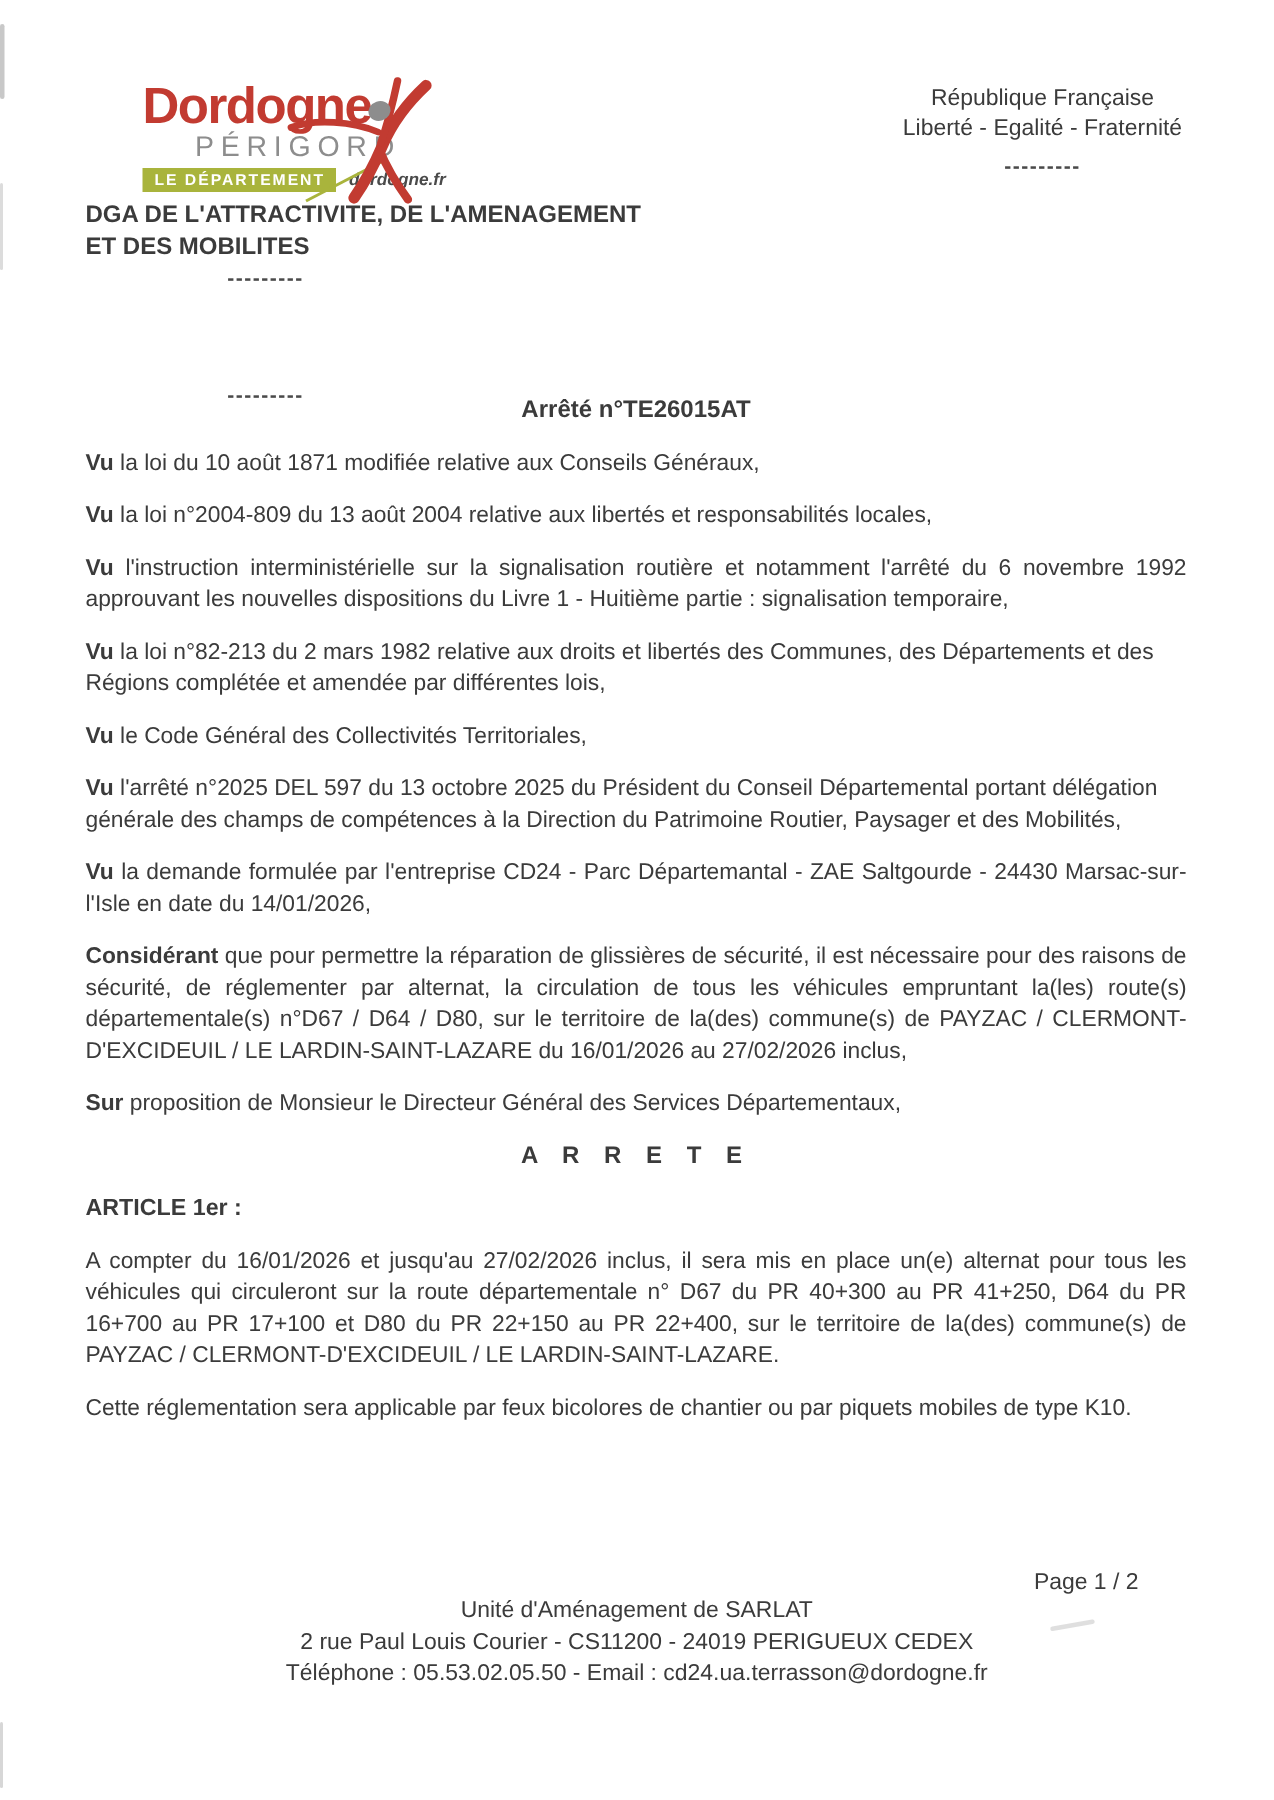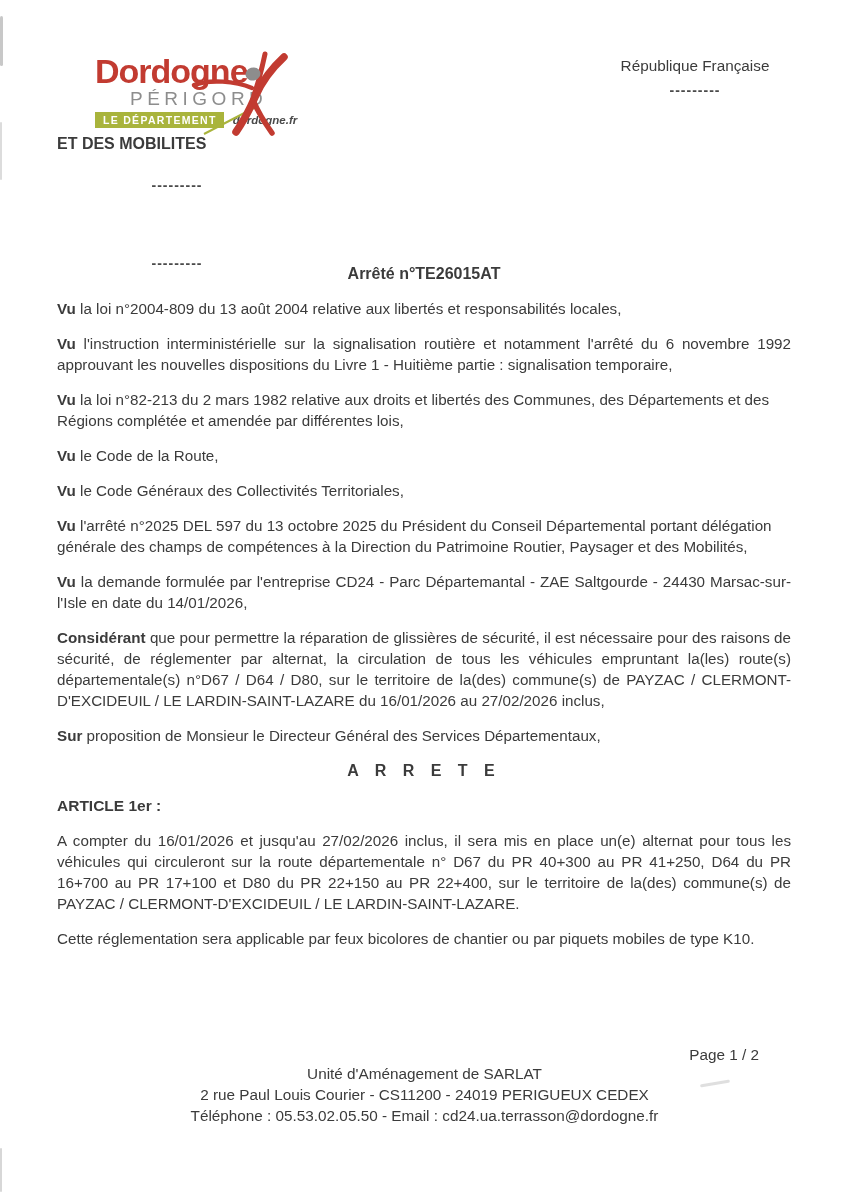--- a/index.html
+++ b/index.html
@@ -81,38 +81,40 @@
     <path d="M 14,86 L 64,60" stroke="#a9b43c" stroke-width="2" fill="none"></path>
     <path d="M 62,40 C 45,33 20,31 4,37" stroke="#c23b31" stroke-width="4.5" fill="none" stroke-linecap="round"></path>
     <path d="M 94,9 C 80,22 71,35 65,49 C 59,63 53,74 46,84" stroke="#c23b31" stroke-width="7.5" fill="none" stroke-linecap="round"></path>
     <path d="M 64,47 C 69,33 72,20 75,6" stroke="#c23b31" stroke-width="5" fill="none" stroke-linecap="round"></path>
     <path d="M 63,52 C 68,64 74,74 82,85" stroke="#c23b31" stroke-width="5.5" fill="none" stroke-linecap="round"></path>
     <ellipse cx="63" cy="26" rx="7.5" ry="6.5" fill="#8d8d8d" transform="rotate(-18 63 26)"></ellipse>
   </svg>
 
   <div class="republique">
     <div>République Française</div>
+    <div>Liberté - Egalité - Fraternité</div>
     <div class="dashes rep-dashes">---------</div>
   </div>
 
   <div class="dga">
+    <div>DGA DE L'ATTRACTIVITE, DE L'AMENAGEMENT</div>
     <div>ET DES MOBILITES</div>
   </div>
   <div class="dashes sep-left1">---------</div>
 
   <div class="dashes sep-left2">---------</div>
 
   <main class="content">
     <div class="doc-title">Arrêté n°TE26015AT</div>
 
+    <p class="para"><span class="lead">Vu</span><span> la loi du 10 août 1871 modifiée relative aux Conseils Généraux,</span></p>
     <p class="para"><span class="lead">Vu</span><span> la loi n°2004-809 du 13 août 2004 relative aux libertés et responsabilités locales,</span></p>
     <p class="para j"><span class="lead">Vu</span><span> l'instruction interministérielle sur la signalisation routière et notamment l'arrêté du 6 novembre 1992 approuvant les nouvelles dispositions du Livre 1 - Huitième partie : signalisation temporaire,</span></p>
     <p class="para"><span class="lead">Vu</span><span> la loi n°82-213 du 2 mars 1982 relative aux droits et libertés des Communes, des Départements et des Régions complétée et amendée par différentes lois,</span></p>
-    <p class="para"><span class="lead">Vu</span><span> le Code de la Route,</span></p>
-    <p class="para"><span class="lead">Vu</span><span> le Code Généraux des Collectivités Territoriales,</span></p>
+    <p class="para"><span class="lead">Vu</span><span> le Code Général des Collectivités Territoriales,</span></p>
     <p class="para"><span class="lead">Vu</span><span> l'arrêté n°2025 DEL 597 du 13 octobre 2025 du Président du Conseil Départemental portant délégation générale des champs de compétences à la Direction du Patrimoine Routier, Paysager et des Mobilités,</span></p>
     <p class="para j"><span class="lead">Vu</span><span> la demande formulée par l'entreprise CD24 - Parc Départemantal - ZAE Saltgourde - 24430 Marsac-sur-l'Isle en date du 14/01/2026,</span></p>
     <p class="para j"><span class="lead">Considérant</span><span> que pour permettre la réparation de glissières de sécurité, il est nécessaire pour des raisons de sécurité, de réglementer par alternat, la circulation de tous les véhicules empruntant la(les) route(s) départementale(s) n°D67 / D64 / D80, sur le territoire de la(des) commune(s) de PAYZAC / CLERMONT-D'EXCIDEUIL / LE LARDIN-SAINT-LAZARE du 16/01/2026 au 27/02/2026 inclus,</span></p>
     <p class="para"><span class="lead">Sur</span><span> proposition de Monsieur le Directeur Général des Services Départementaux,</span></p>
 
     <div class="arrete-word">A R R E T E</div>
     <div class="article-heading">ARTICLE 1er :</div>
 
     <p class="para j"><span class="lead"></span><span>A compter du 16/01/2026 et jusqu'au 27/02/2026 inclus, il sera mis en place un(e) alternat  pour tous les véhicules qui circuleront sur la route départementale n°  D67 du PR 40+300 au PR 41+250,  D64 du PR 16+700 au PR 17+100 et  D80 du PR 22+150 au PR 22+400,  sur le territoire de la(des) commune(s) de PAYZAC / CLERMONT-D'EXCIDEUIL / LE LARDIN-SAINT-LAZARE.</span></p>
     <p class="para"><span class="lead"></span><span>Cette réglementation sera applicable par feux bicolores de chantier ou par piquets mobiles de type K10.</span></p>

